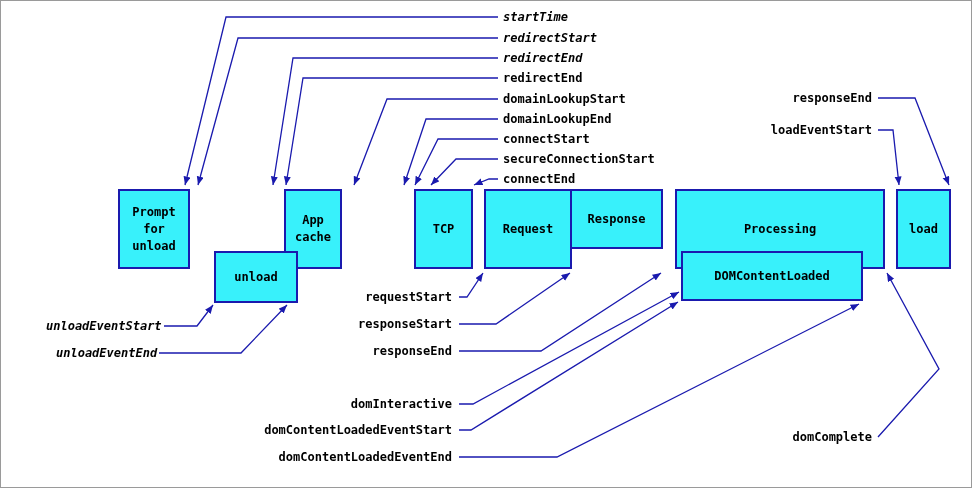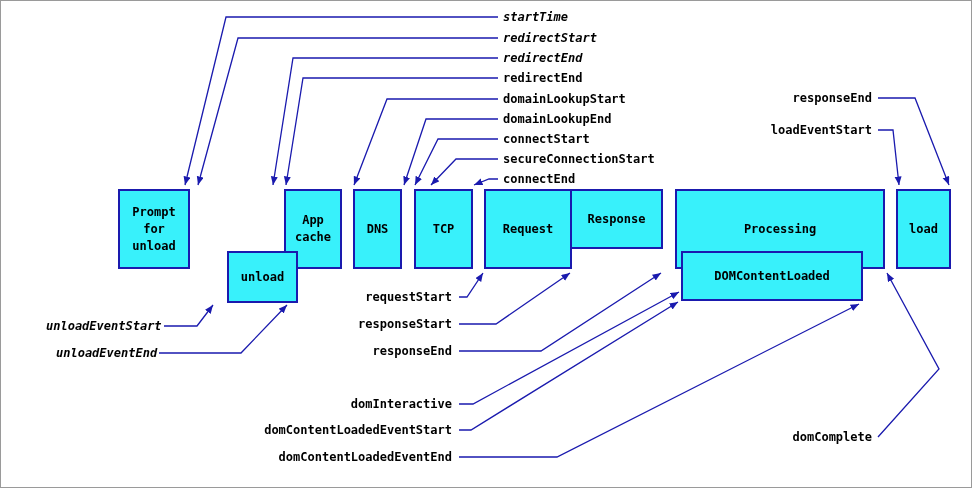--- a/index.html
+++ b/index.html
@@ -66,39 +66,36 @@
     <polyline points="458,456 556,456 858,303" marker-end="url(#ah)"></polyline>
     <polyline points="877,436 938,368 886,272" marker-end="url(#ah)"></polyline>
   </svg>
 
   <div class="box" style="left:117px;top:188px;width:72px;height:80px">
     <span>Prompt for unload</span>
   </div>
   <div class="box" style="left:283px;top:188px;width:58px;height:80px">
     <span>App cache</span>
   </div>
-  <div class="box" style="left:352px;top:188px;width:49px;height:80px">
-    <span>DNS</span>
-  </div>
   <div class="box" style="left:413px;top:188px;width:59px;height:80px">
     <span>TCP</span>
   </div>
   <div class="box" style="left:483px;top:188px;width:88px;height:80px">
     <span>Request</span>
   </div>
   <div class="box" style="left:569px;top:188px;width:93px;height:60px">
     <span>Response</span>
   </div>
   <div class="box" style="left:674px;top:188px;width:210px;height:80px">
     <span>Processing</span>
   </div>
   <div class="box" style="left:895px;top:188px;width:55px;height:80px">
     <span>load</span>
   </div>
-  <div class="box sub" style="left:226px;top:250px;width:71px;height:52px">
+  <div class="box sub" style="left:213px;top:250px;width:84px;height:52px">
     <span>unload</span>
   </div>
   <div class="box sub" style="left:680px;top:250px;width:182px;height:50px">
     <span>DOMContentLoaded</span>
   </div>
 
   <div class="lbl it" style="left:502px;top:9px">startTime</div>
   <div class="lbl it" style="left:502px;top:30px">redirectStart</div>
   <div class="lbl it" style="left:502px;top:50px">redirectEnd</div>
   <div class="lbl" style="left:502px;top:70px">redirectEnd</div>

